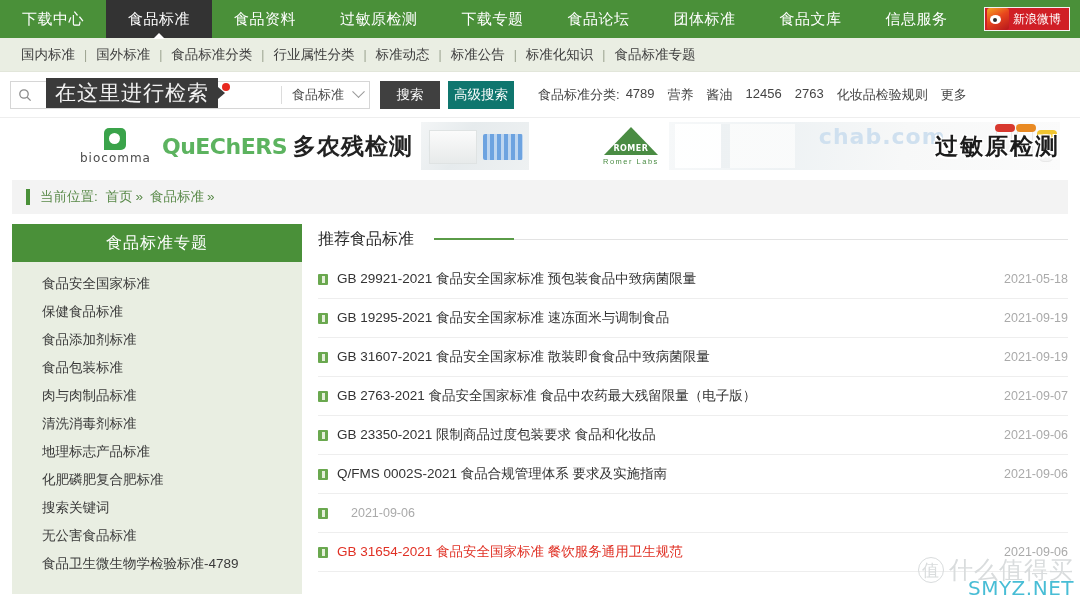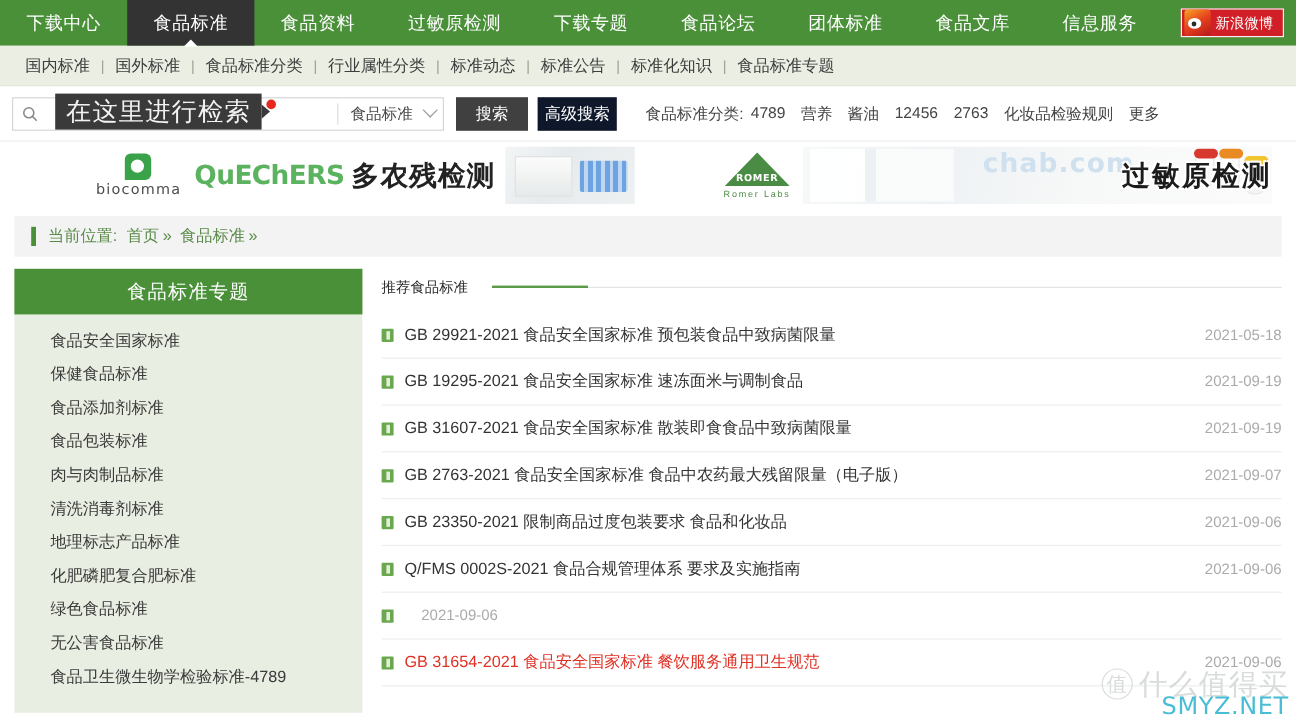--- a/index.html
+++ b/index.html
@@ -154,21 +154,21 @@
     margin-left: 10px;
     height: 28px; width: 60px;
     background: #404040;
     color: #fff; border: none;
     font-size: 13.5px; cursor: pointer;
     font-family: "Liberation Sans", sans-serif;
   }
   .btn-adv {
     margin-left: 8px;
     height: 28px; width: 66px;
-    background: #0f172a;
+    background: #0f766e;
     color: #fff; border: none;
     font-size: 13.5px; cursor: pointer;
     font-family: "Liberation Sans", sans-serif;
   }
   .keywords {
     margin-left: 24px;
     display: flex; align-items: center;
     font-size: 13px; color: #555;
     white-space: nowrap;
   }
@@ -412,21 +412,21 @@
   
   .main {
     flex: 1;
     min-width: 0;
   }
   .main-head {
     display: flex; align-items: center;
     height: 30px;
   }
   .main-title {
-    font-size: 12px; color: #2b2b2b; white-space: nowrap;
+    font-size: 16px; color: #2b2b2b; white-space: nowrap;
     margin-right: 20px;
   }
   .rule-green { width: 80px; height: 2px; background: #5a9b47; flex: none; }
   .rule-gray { flex: 1; height: 1px; background: #e3e3e3; }
 
   .std-list { margin-top: 6px; }
   .std-item {
     height: 39px;
     display: flex; align-items: center;
     border-bottom: 1px solid #eeeeee;
@@ -615,21 +615,21 @@
       <div class="sidebar-title">食品标准专题</div>
       <div class="sidebar-list" id="sidebar-items">
           <div class="sidebar-item">食品安全国家标准</div>
           <div class="sidebar-item">保健食品标准</div>
           <div class="sidebar-item">食品添加剂标准</div>
           <div class="sidebar-item">食品包装标准</div>
           <div class="sidebar-item">肉与肉制品标准</div>
           <div class="sidebar-item">清洗消毒剂标准</div>
           <div class="sidebar-item">地理标志产品标准</div>
           <div class="sidebar-item">化肥磷肥复合肥标准</div>
-          <div class="sidebar-item">绿色食品标准</div>
+          <div class="sidebar-item">搜索关键词</div>
           <div class="sidebar-item">无公害食品标准</div>
           <div class="sidebar-item">食品卫生微生物学检验标准-4789</div>
         </div>
     </div>
 
     <div class="main">
       <div class="main-head">
         <span class="main-title">推荐食品标准</span>
         <span class="rule-green"></span>
         <span class="rule-gray"></span>

